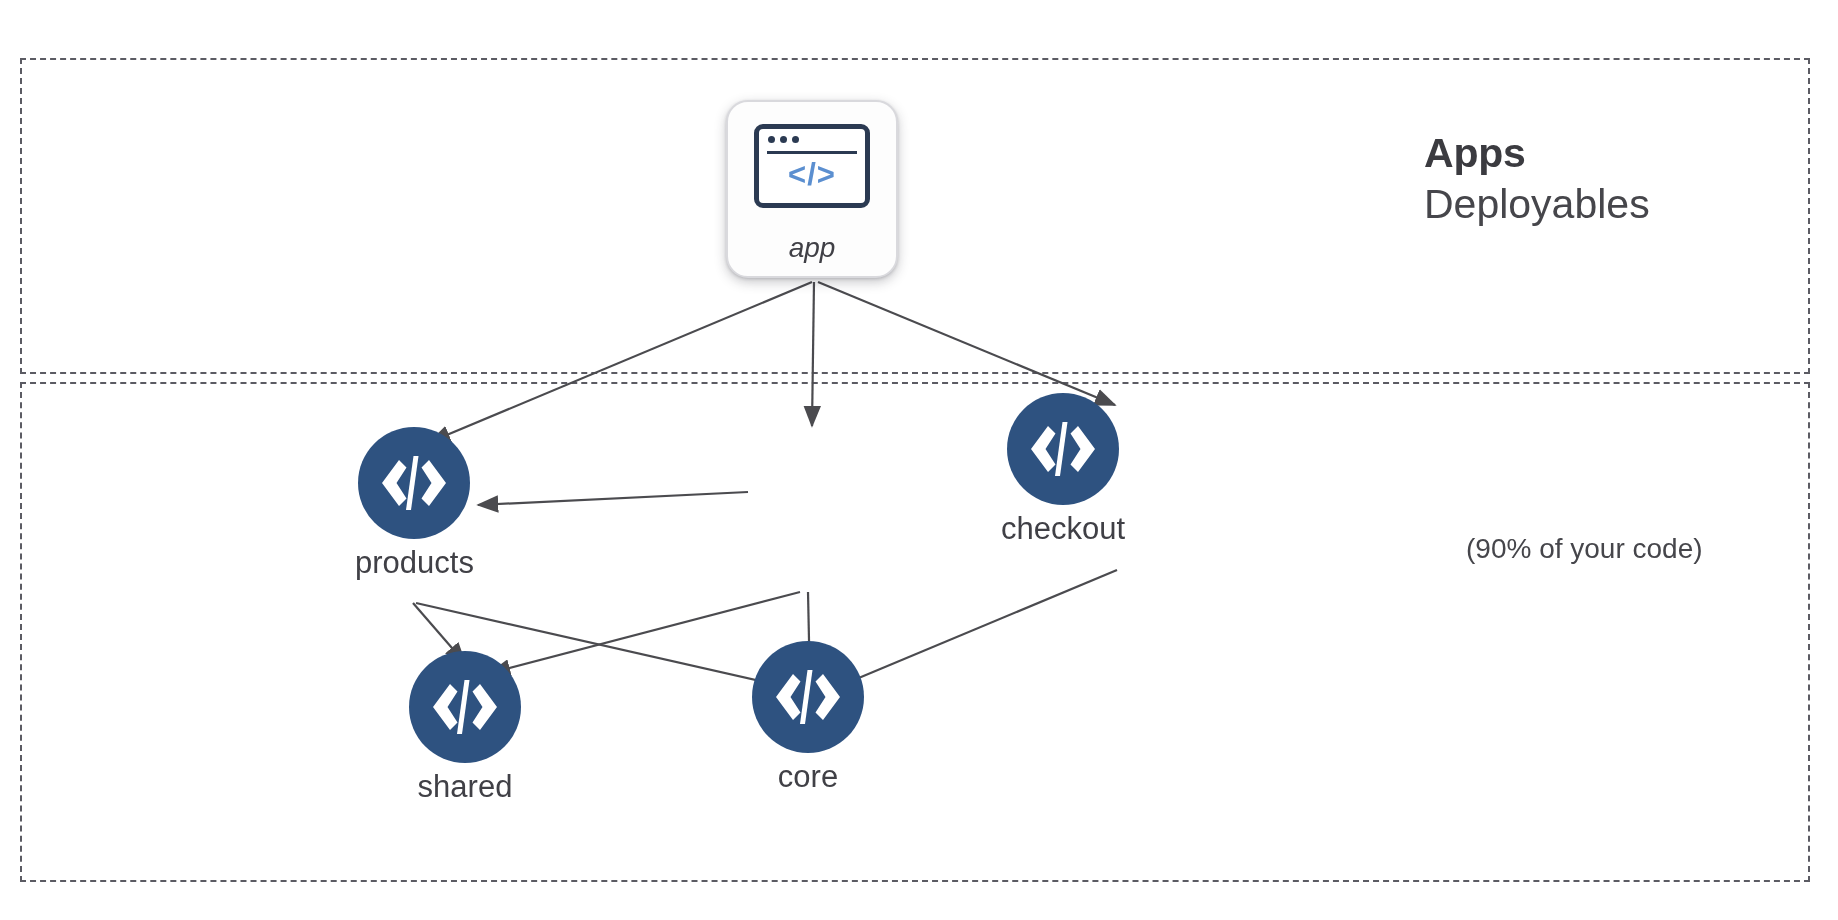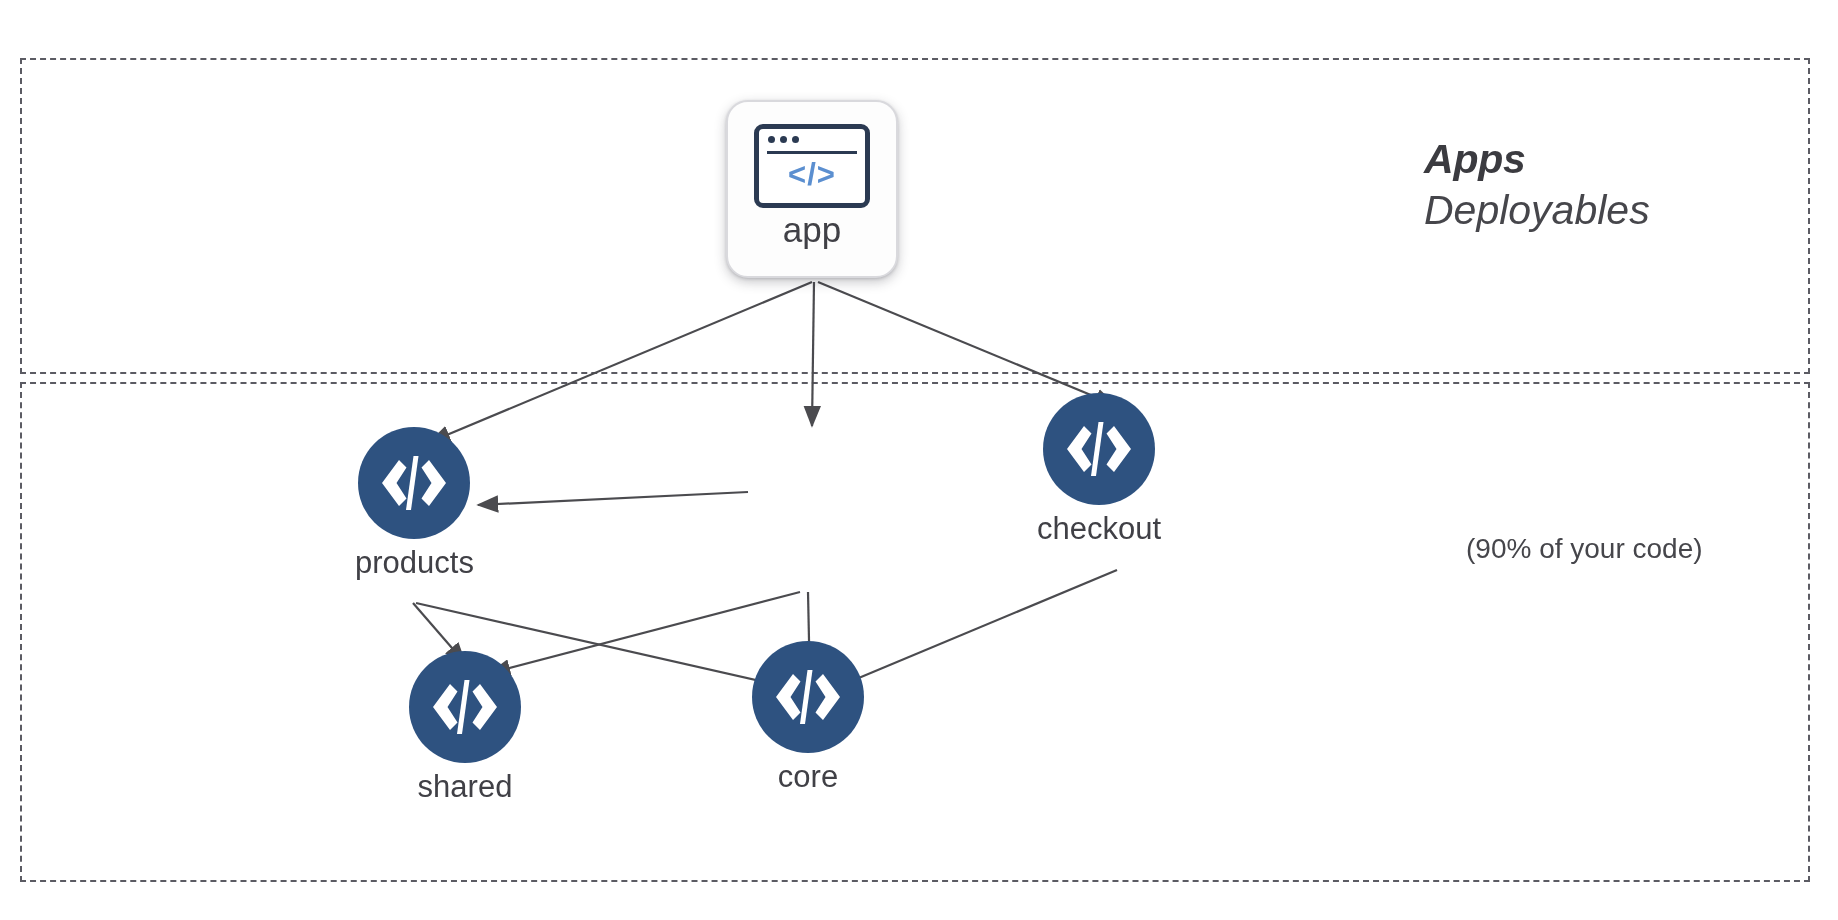--- a/index.html
+++ b/index.html
@@ -59,22 +59,21 @@
     line-height: 1.25;
     color: #46464b;
     margin-top: 4px;
   }
   .zone-legend.small-sub .legend-sub {
     font-size: 28px;
     margin-left: 42px;
   }
   #legend-apps {
     left: 1424px;
-    top: 138px;
-    font-style: italic;
+    top: 132px;
   }
   #legend-libs {
     left: 1424px;
     top: 527px;
   }
 
   
   #edges {
     position: absolute;
     left: 0;
@@ -144,24 +143,25 @@
   .browser-code {
     margin-top: 16px;
     font-family: "Liberation Sans", sans-serif;
     font-size: 31px;
     font-weight: 700;
     color: #5b8fd0;
     letter-spacing: 1px;
     line-height: 1;
   }
   .app-label {
-    margin-top: 4px;
-    font-size: 35px;
+    margin-top: 26px;
+    font-size: 28px;
     color: #404046;
     line-height: 1;
+    font-style: italic;
   }
 
   
   .lib-node {
     position: absolute;
     display: flex;
     flex-direction: column;
     align-items: center;
   }
   .lib-circle {
@@ -180,21 +180,21 @@
   .lib-label {
     margin-top: 7px;
     font-size: 31px;
     color: #404046;
     white-space: nowrap;
     line-height: 1.1;
   }
 
   #node-products { left: 355px; top: 427px; }
   #node-orders   { left: 749px; top: 427px; }
-  #node-checkout { left: 1001px; top: 393px; margin-left: 36px; }
+  #node-checkout { left: 1001px; top: 393px; }
   #node-shared   { left: 409px; top: 651px; }
   #node-core     { left: 752px; top: 641px; }
 </style>
 </head>
 <body>
 
 <div id="canvas">
 
   <div class="zone" id="zone-apps"></div>
   <div class="zone" id="zone-libs"></div>

